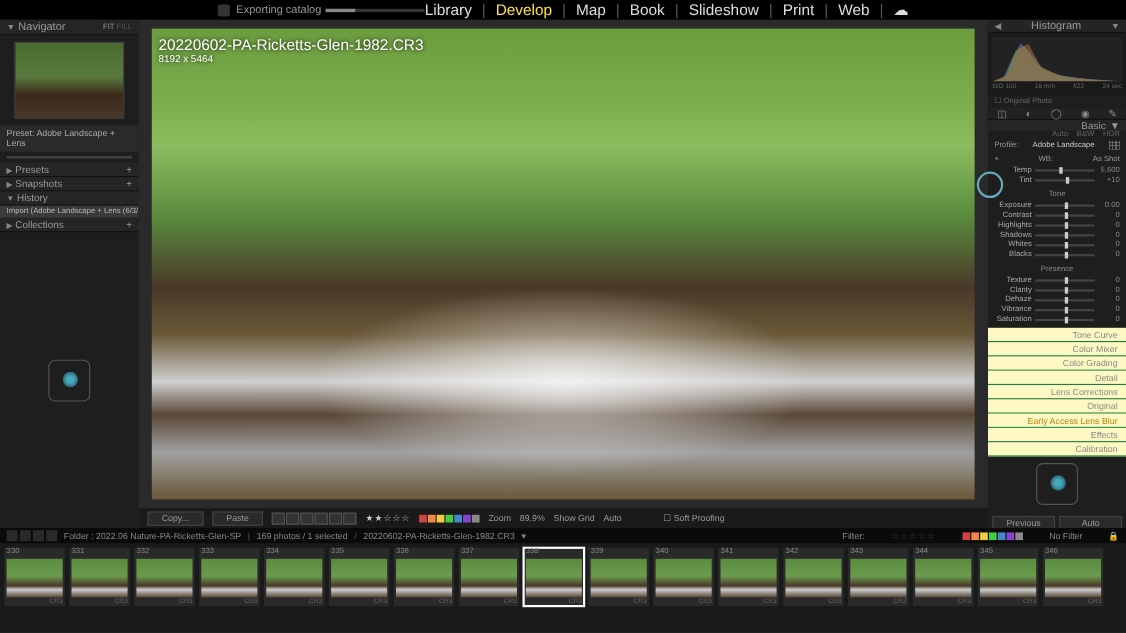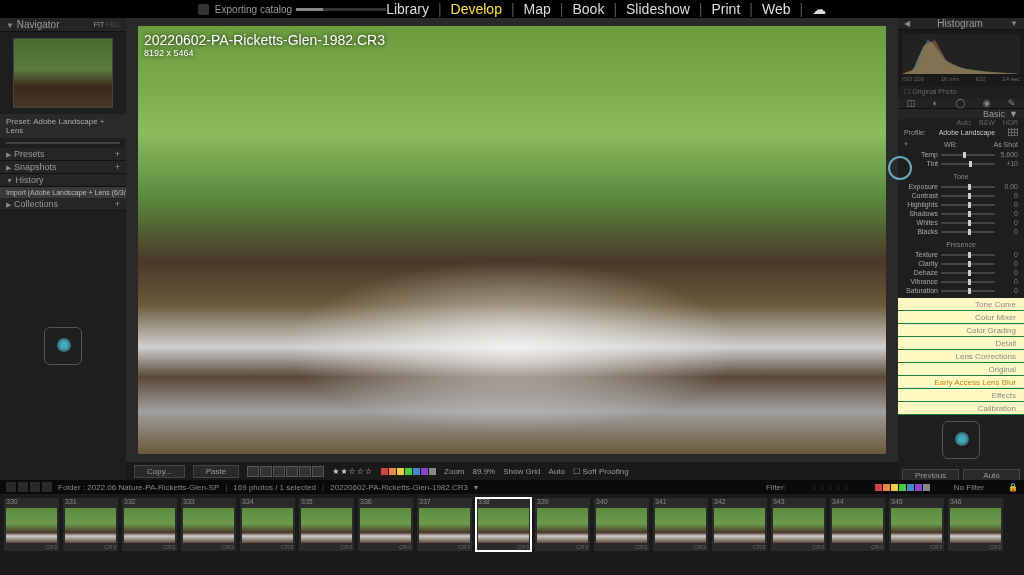--- a/index.html
+++ b/index.html
@@ -173,21 +173,21 @@
           <div style="background: rgb(238, 204, 68);"></div>
           <div style="background: rgb(68, 204, 68);"></div>
           <div style="background: rgb(68, 136, 204);"></div>
           <div style="background: rgb(136, 68, 204);"></div>
           <div style="background: rgb(136, 136, 136);"></div>
         </div>
       <span>Zoom</span>
       <span>89.9%</span>
       <span>Show Grid</span>
       <span>Auto</span>
-      <span style="">☐ <span>Soft Proofing</span></span>
+      <span style="margin-left:30px">☐ <span>Soft Proofing</span></span>
     </div>
   </div>
 
   <div class="right-panel">
     <div class="panel-hdr">
       <span class="tri">◀</span>
         <span>Histogram</span>
         <span class="tri">▼</span>
     </div>
     <div class="histo">

